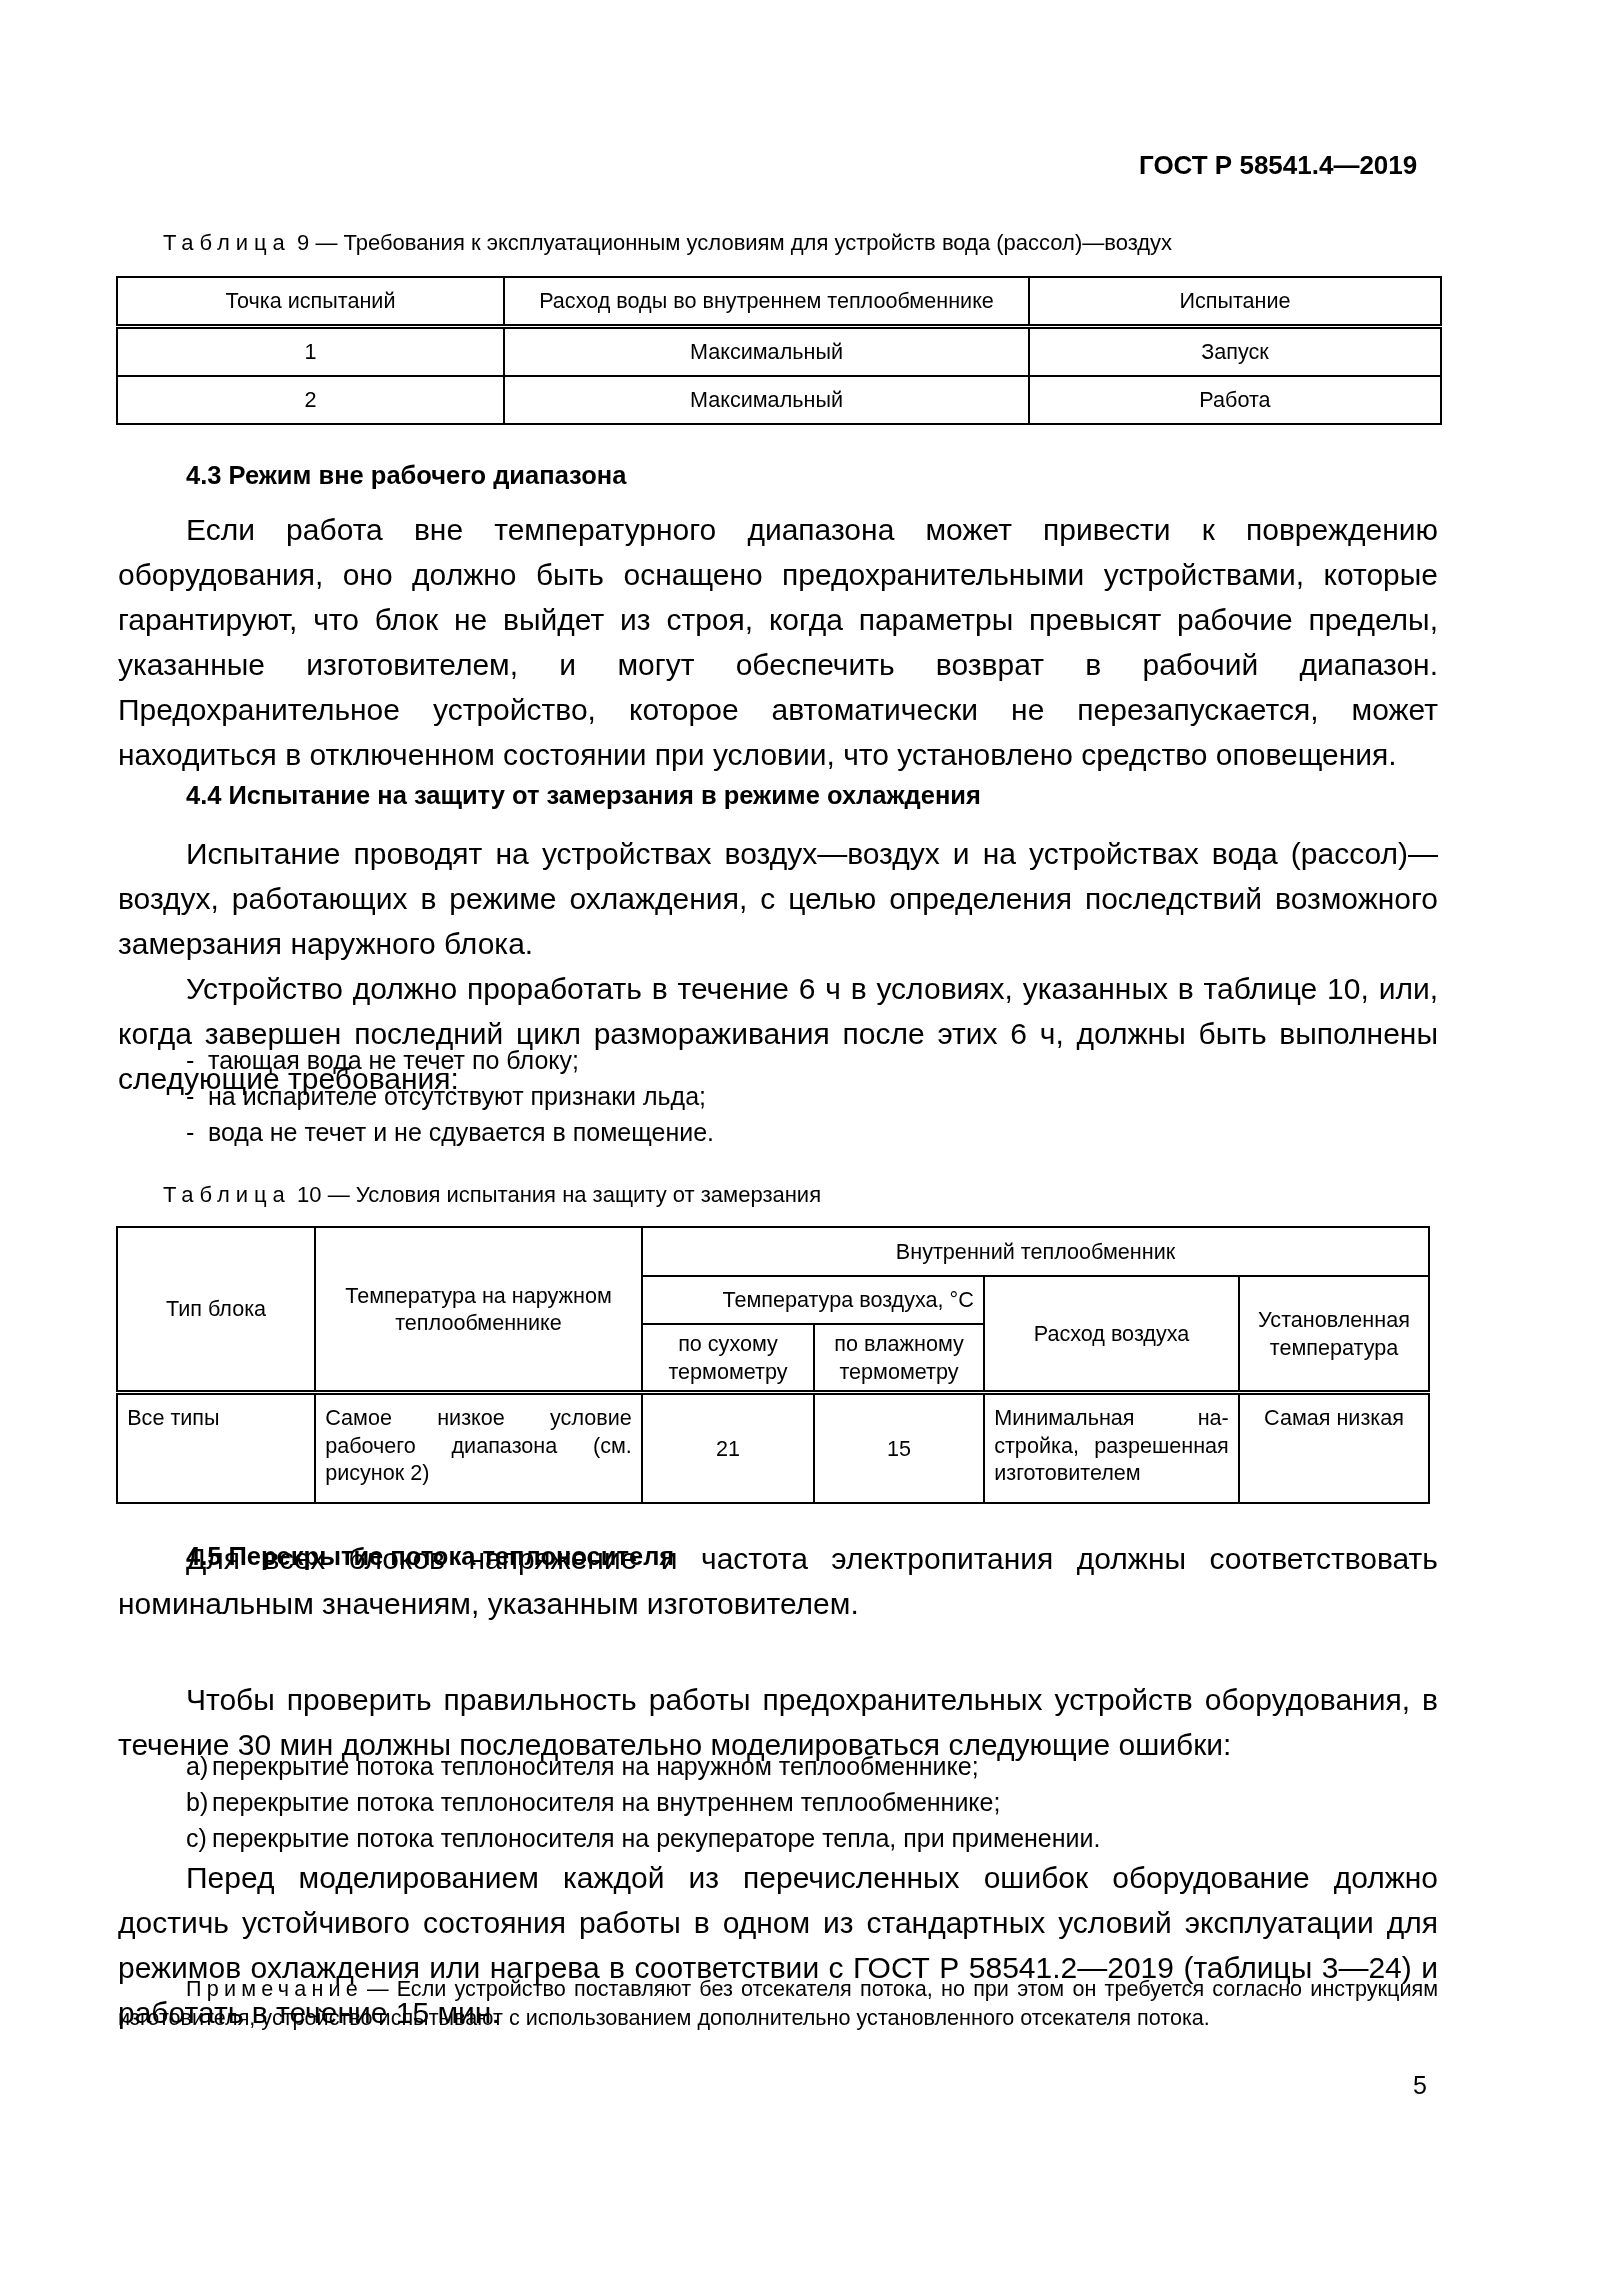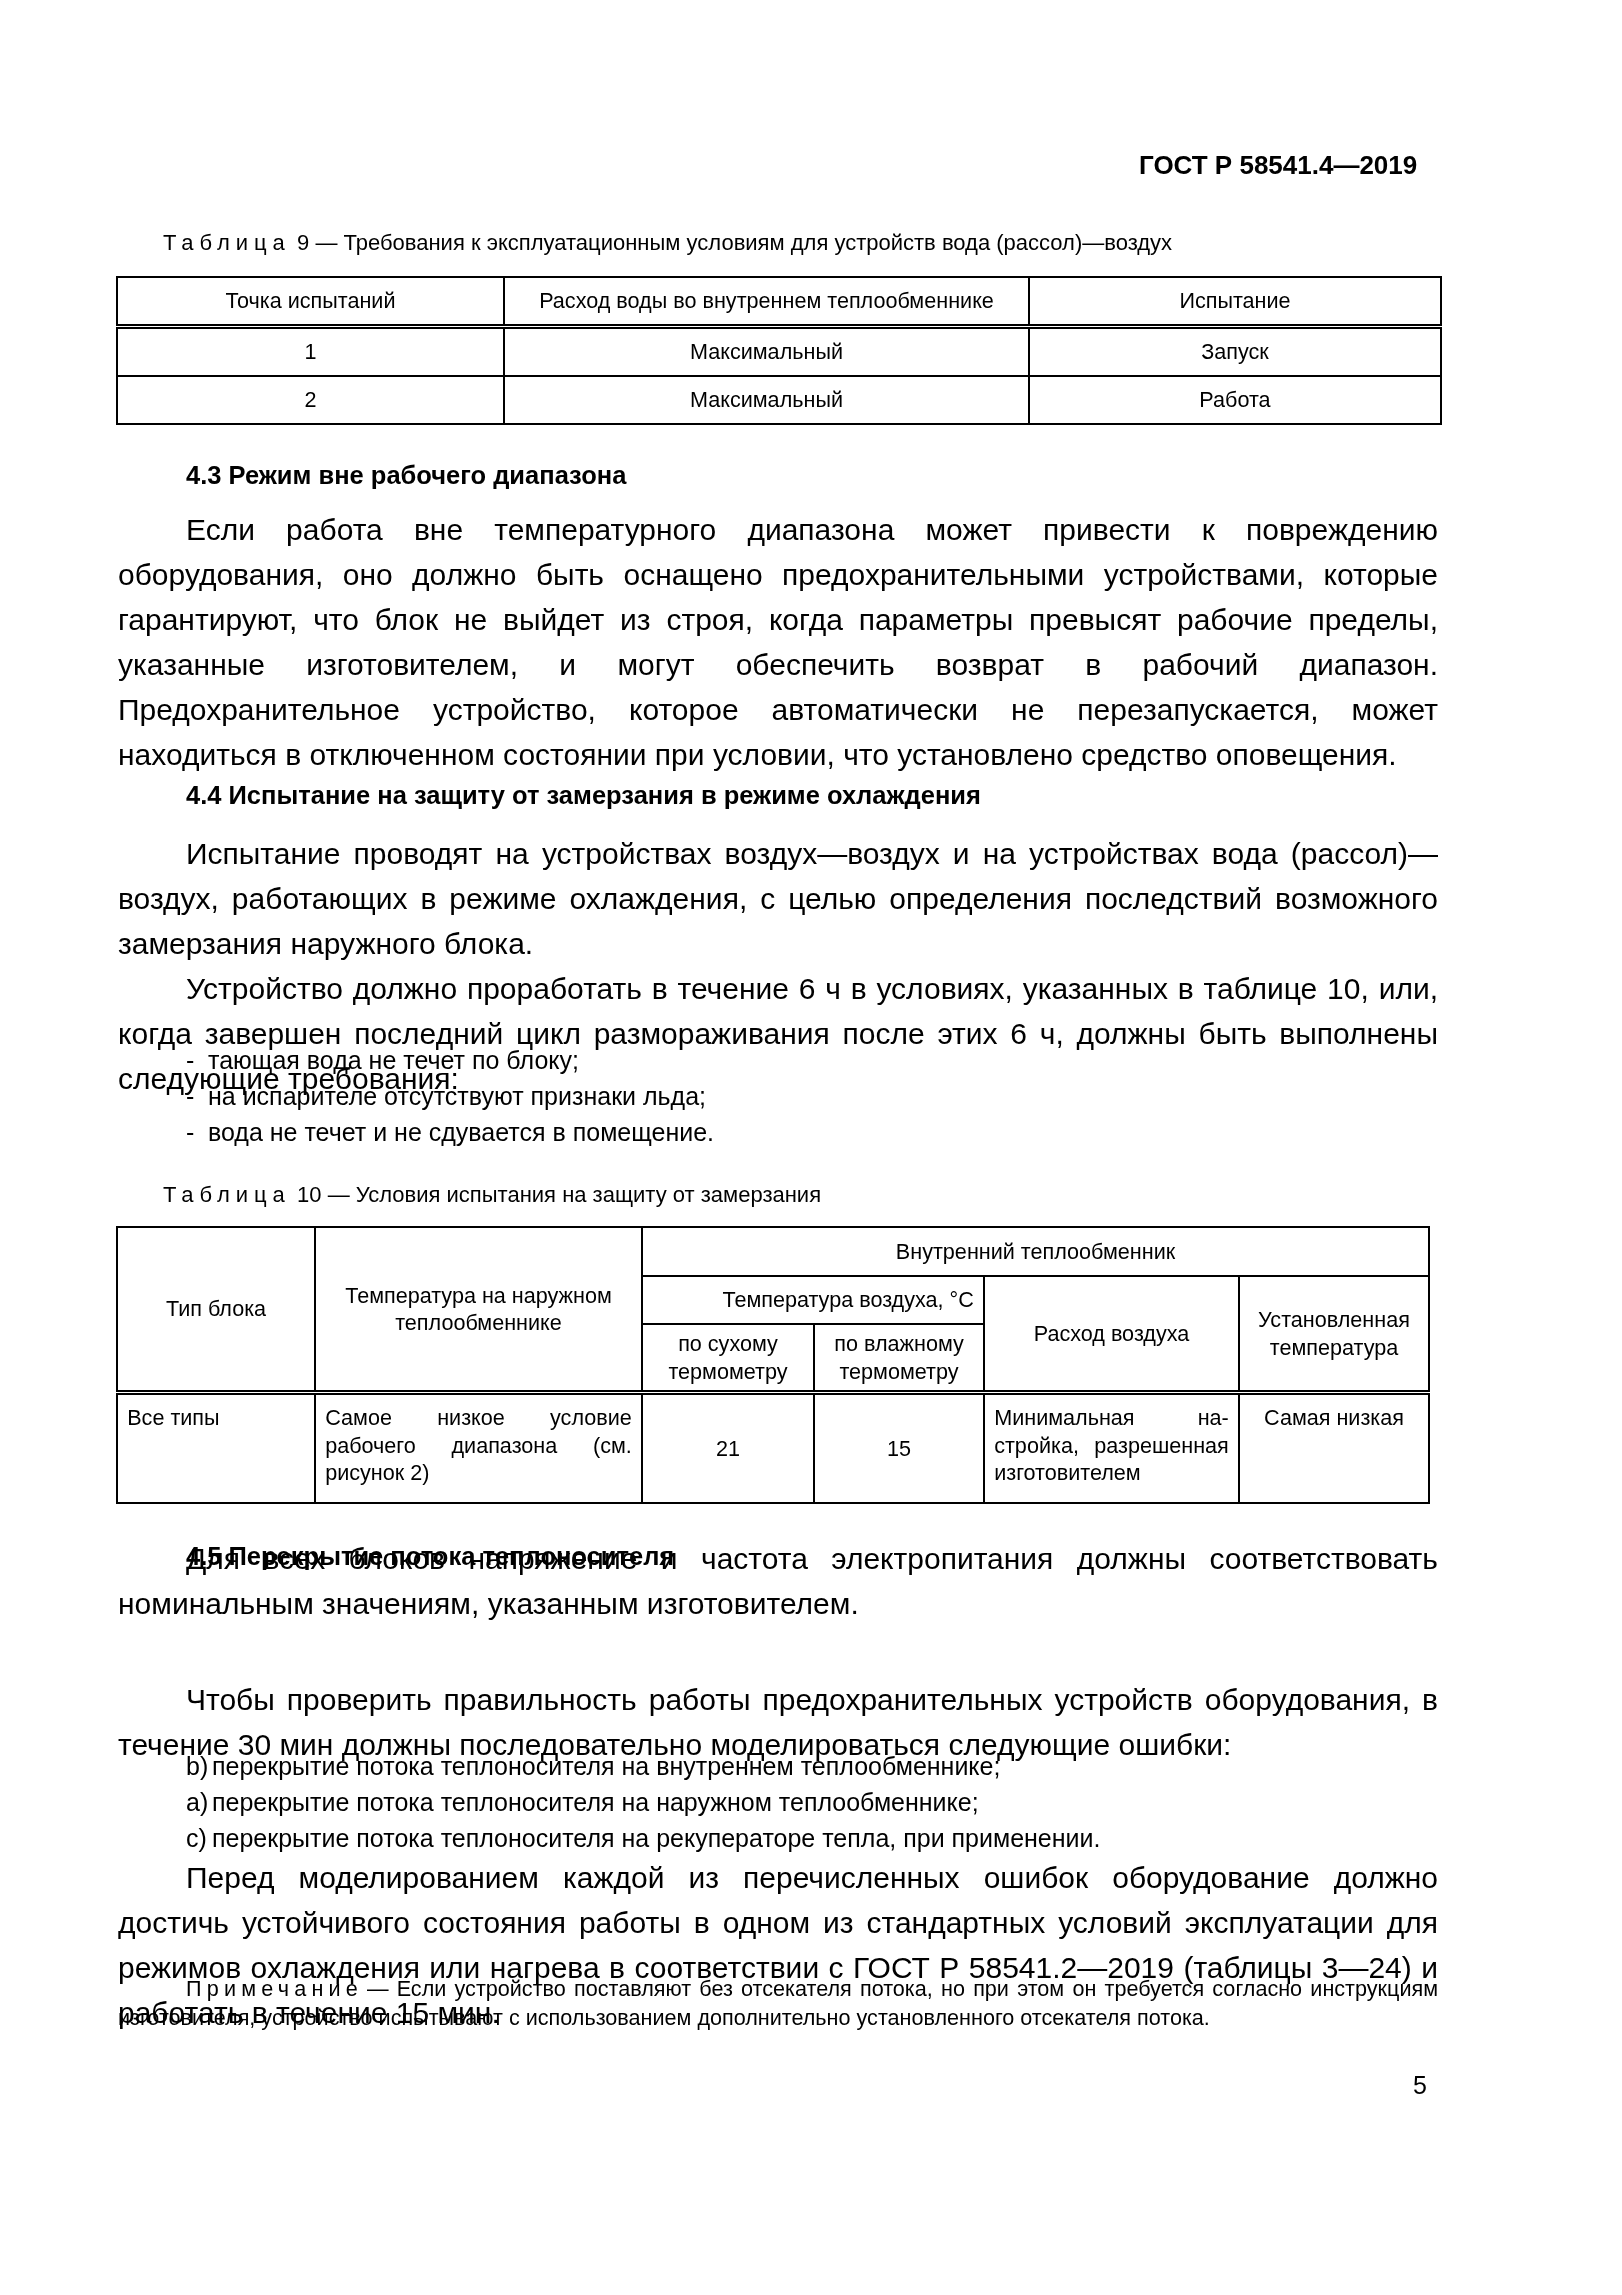--- a/index.html
+++ b/index.html
@@ -130,22 +130,22 @@
 
 <div class="abs para" style="top:1536px;">
   <p>Для всех блоков напряжение и частота электропитания должны соответствовать номинальным значениям, указанным изготовителем.</p>
 </div>
 
 <div class="abs heading" style="top:1540px;">4.5  Перекрытие потока теплоносителя</div>
 <div class="abs para" style="top:1677px;">
   <p>Чтобы проверить правильность работы предохранительных устройств оборудования, в течение 30 мин должны последовательно моделироваться следующие ошибки:</p>
 </div>
 <div class="abs list" style="top:1748px;">
+  <div><span class="mark-ab">a)</span><span>перекрытие потока теплоносителя на наружном теплообменнике;</span></div>
   <div><span class="mark-ab">b)</span><span>перекрытие потока теплоносителя на внутреннем теплообменнике;</span></div>
-  <div><span class="mark-ab">a)</span><span>перекрытие потока теплоносителя на наружном теплообменнике;</span></div>
   <div><span class="mark-ab">c)</span><span>перекрытие потока теплоносителя на рекуператоре тепла, при применении.</span></div>
 </div>
 <div class="abs para" style="top:1855px;">
   <p>Перед моделированием каждой из перечисленных ошибок оборудование должно достичь устой­чивого состояния работы в одном из стандартных условий эксплуатации для режимов охлаждения или нагрева в соответствии с ГОСТ Р 58541.2—2019 (таблицы 3—24) и работать в течение 15 мин.</p>
 </div>
 <div class="abs note" style="top:1974px;">
   <p><span class="spaced">Примечание</span><span>— Если устройство поставляют без отсекателя потока, но при этом он требуется согласно инструкциям изготовителя, устройство испытывают с использованием дополнительно установленного отсекателя потока.</span></p>
 </div>
 
 <div class="abs pagenum">5</div>

